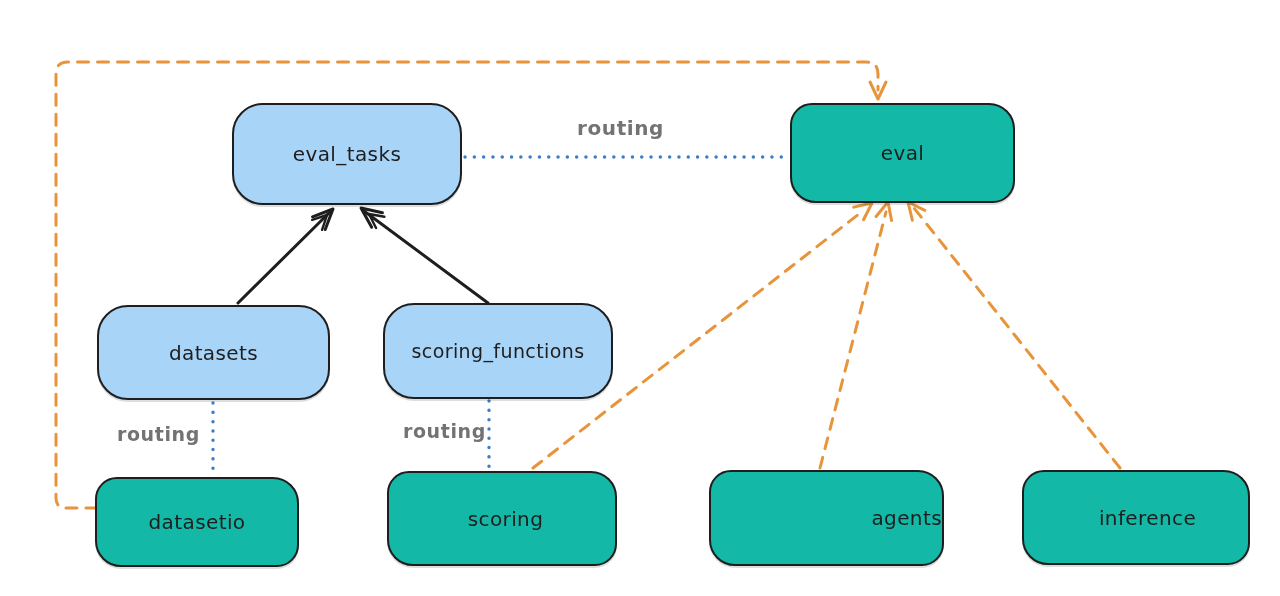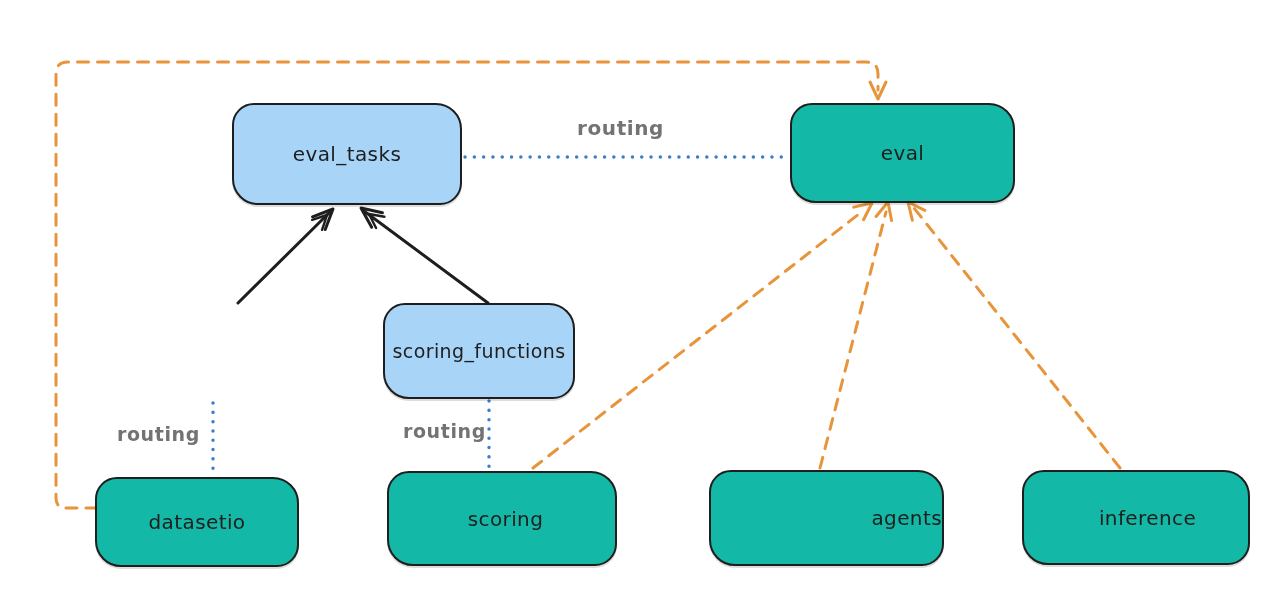--- a/index.html
+++ b/index.html
@@ -18,27 +18,27 @@
     align-items: center;
     justify-content: center;
     border: 2.5px solid #1e1e1e;
     border-radius: 22px 26px 22px 26px;
     font-size: 20px;
     color: #1e1e1e;
     letter-spacing: 0.4px;
     box-shadow: 0 2px 0 rgba(30,30,30,0.15);
     box-sizing: border-box;
   }
-  .node.blue  { background: #a8d4f8; }
+  .node.blue  { background: #a8d4f8; border-radius: 31px; }
   .node.green { background: #14b8a6; }
 
   .n-eval-tasks        { left: 232px;  top: 103px; width: 230px; height: 102px; }
   .n-eval              { left: 790px;  top: 103px; width: 225px; height: 100px; }
   .n-datasets          { left: 97px;   top: 305px; width: 233px; height: 95px;  }
-  .n-scoring-functions { left: 383px;  top: 303px; width: 192px; height: 96px;  font-size: 19px; }
+  .n-scoring-functions { left: 383px;  top: 303px; width: 230px; height: 96px;  font-size: 19px; }
   .n-datasetio         { left: 95px;   top: 477px; width: 204px; height: 90px;  }
   .n-scoring           { left: 387px;  top: 471px; width: 230px; height: 95px; padding-left: 7px;  }
   .n-agents            { left: 709px;  top: 470px; width: 235px; height: 96px; justify-content: flex-end;  }
   .n-inference         { left: 1022px; top: 470px; width: 228px; height: 95px; padding-left: 23px;  }
 
   .edge-label {
     position: absolute;
     color: #737373;
     font-size: 19px;
     font-weight: bold;
@@ -111,20 +111,23 @@
   </svg>
 
   <div class="node blue n-eval-tasks">
     <span>eval_tasks</span>
   </div>
 
   <div class="node green n-eval">
     <span>eval</span>
   </div>
 
+  <div class="node blue n-datasets">
+    <span>datasets</span>
+  </div>
 
   <div class="node blue n-scoring-functions">
     <span>scoring_functions</span>
   </div>
 
   <div class="node green n-datasetio">
     <span>datasetio</span>
   </div>
 
   <div class="node green n-scoring">

